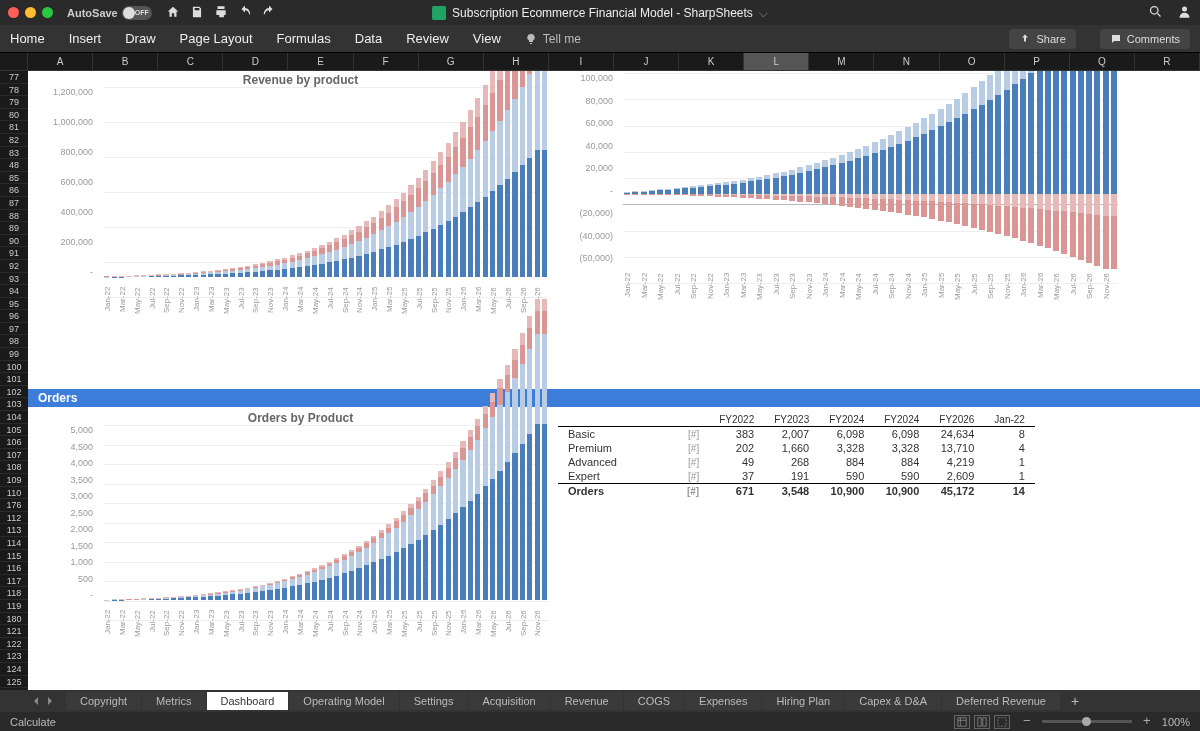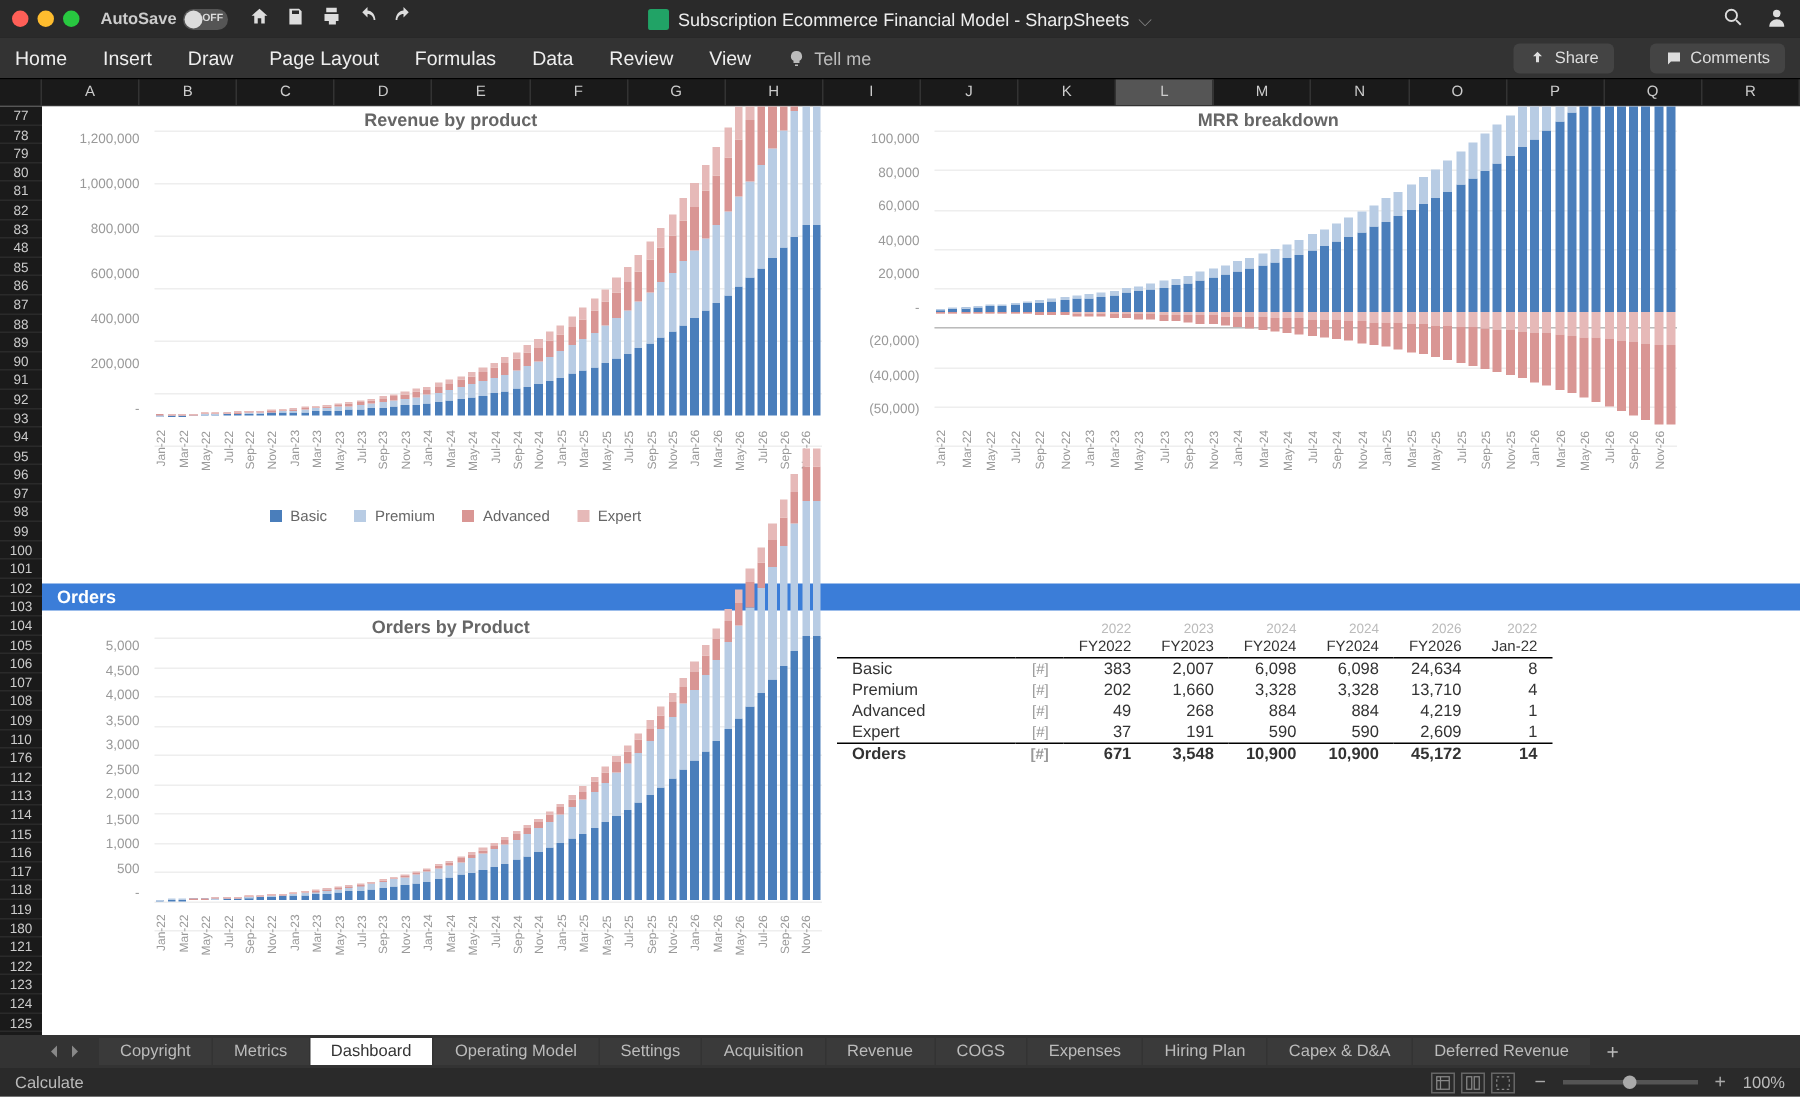--- a/index.html
+++ b/index.html
@@ -684,25 +684,23 @@
             <div class="x-lab">May-26</div>
             <div class="x-lab hide"></div>
             <div class="x-lab">Jul-26</div>
             <div class="x-lab hide"></div>
             <div class="x-lab">Sep-26</div>
             <div class="x-lab hide"></div>
             <div class="x-lab">Nov-26</div>
             <div class="x-lab hide"></div>
           </div>
         </div>
-      <div class="legend" id="legend0"><span><span class="swatch" style="background: rgb(74, 126, 187);"></span>Basic</span><span><span class="swatch" style="background: rgb(184, 204, 228);"></span>Premium</span><span><span class="swatch" style="background: rgb(217, 150, 148);"></span>Advanced</span><span><span class="swatch" style="background: rgb(230, 185, 184);"></span>Expert</span></div>
     </div>
 
     <div class="chart-wrap" style="left:540px; top:2px; width:555px; height:300px;">
-      <div class="chart-title">MRR breakdown</div>
       <div class="chart-body" style="height:210px;" id="chart1">
           <div class="gridline" style="top: 0%;"></div>
           <div class="gridline" style="top: 12.5%;"></div>
           <div class="gridline" style="top: 25%;"></div>
           <div class="gridline" style="top: 37.5%;"></div>
           <div class="gridline" style="top: 50%;"></div>
           <div class="gridline" style="top: 62.5%;"></div>
           <div class="gridline" style="top: 75%;"></div>
           <div class="gridline" style="top: 87.5%;"></div>
           <div class="gridline" style="top: 100%;"></div>
@@ -1589,42 +1587,20 @@
             <div class="x-lab hide"></div>
             <div class="x-lab">Nov-26</div>
             <div class="x-lab hide"></div>
           </div>
         </div>
     </div>
 
     <div class="data-table" style="left:530px; top:342px; width:560px;">
       <table id="dtable">
           <thead>
-            <tr>
-              <th></th>
-              <th></th>
-              <th>
-                <span class="yr">2022</span>
-              </th>
-              <th>
-                <span class="yr">2023</span>
-              </th>
-              <th>
-                <span class="yr">2024</span>
-              </th>
-              <th>
-                <span class="yr">2024</span>
-              </th>
-              <th>
-                <span class="yr">2026</span>
-              </th>
-              <th>
-                <span class="yr">2022</span>
-              </th>
-            </tr>
             <tr>
               <th></th>
               <th></th>
               <th>FY2022</th>
               <th>FY2023</th>
               <th>FY2024</th>
               <th>FY2024</th>
               <th>FY2026</th>
               <th>Jan-22</th>
             </tr>

